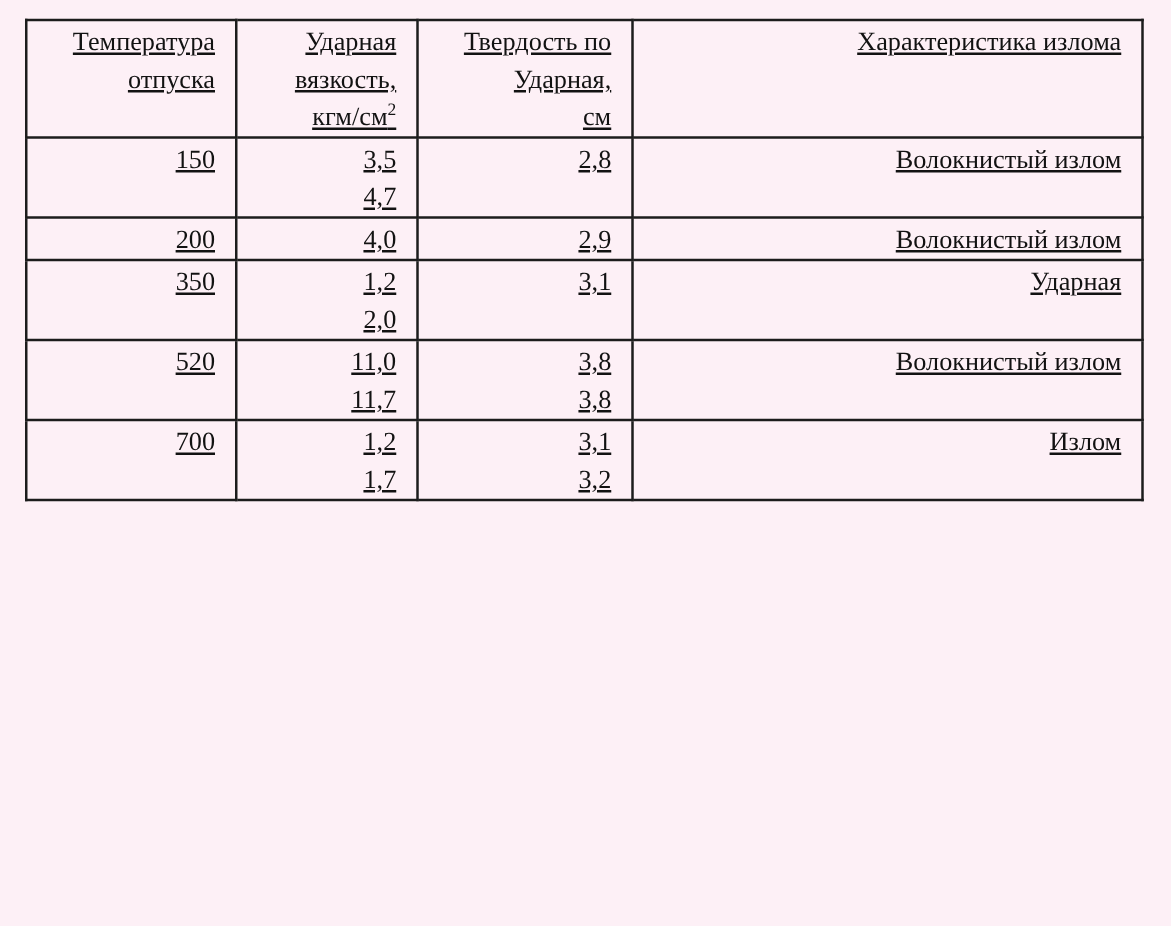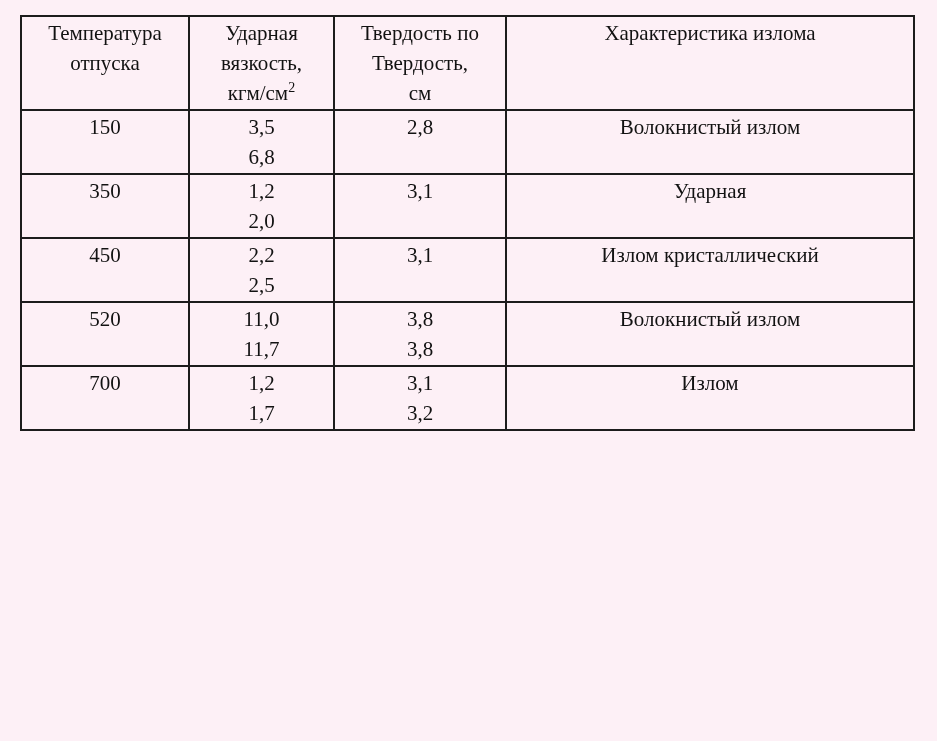--- a/index.html
+++ b/index.html
@@ -24,25 +24,26 @@
   table.data-table {
     border-collapse: collapse;
     width: 893px;
     table-layout: fixed;
   }
   table.data-table th,
   table.data-table td {
     border: 2px solid var(--border);
     background: var(--bg);
     vertical-align: top;
-    text-align: center;
+    text-align: right;
     font-weight: normal;
     font-size: 21px;
     line-height: 30px;
-    padding: 1px 4px 1px 4px;
+    padding: 1px 16px 1px 4px;
+    text-decoration: underline;
   }
   col.c1 { width: 168px; }
   col.c2 { width: 145px; }
   col.c3 { width: 172px; }
   col.c4 { width: 408px; }
   sup {
     font-size: 14px;
     line-height: 0;
   }
 </style>
@@ -62,72 +63,71 @@
           <div>Температура</div>
           <div>отпуска</div>
         </th>
       <th>
           <div>Ударная</div>
           <div>вязкость,</div>
           <div>кгм/см<sup>2</sup></div>
         </th>
       <th>
           <div>Твердость по</div>
-          <div>Твердость,</div>
+          <div>Ударная,</div>
           <div>см</div>
         </th>
       <th>
           <div>Характеристика излома</div>
         </th>
     </tr>
   </thead>
   <tbody>
       <tr>
         <td>
           <div>150</div>
         </td>
         <td>
           <div>3,5</div>
-          <div>6,8</div>
+          <div>4,7</div>
         </td>
         <td>
           <div>2,8</div>
+        </td>
+        <td>
+          <div>Волокнистый излом</div>
+        </td>
+      </tr>
+      <tr>
+        <td>
+          <div>200</div>
+        </td>
+        <td>
+          <div>4,0</div>
+        </td>
+        <td>
+          <div>2,9</div>
         </td>
         <td>
           <div>Волокнистый излом</div>
         </td>
       </tr>
       <tr>
         <td>
           <div>350</div>
         </td>
         <td>
           <div>1,2</div>
           <div>2,0</div>
         </td>
         <td>
           <div>3,1</div>
         </td>
         <td>
           <div>Ударная</div>
-        </td>
-      </tr>
-      <tr>
-        <td>
-          <div>450</div>
-        </td>
-        <td>
-          <div>2,2</div>
-          <div>2,5</div>
-        </td>
-        <td>
-          <div>3,1</div>
-        </td>
-        <td>
-          <div>Излом кристаллический</div>
         </td>
       </tr>
       <tr>
         <td>
           <div>520</div>
         </td>
         <td>
           <div>11,0</div>
           <div>11,7</div>
         </td>

